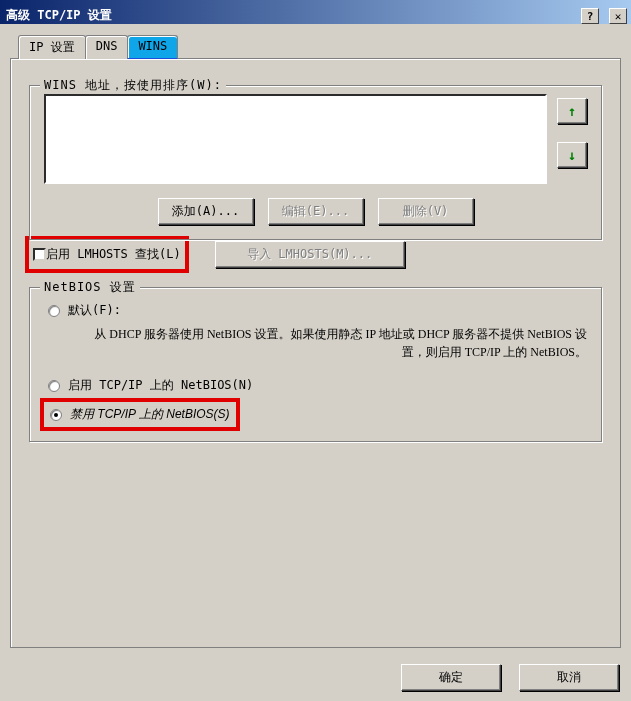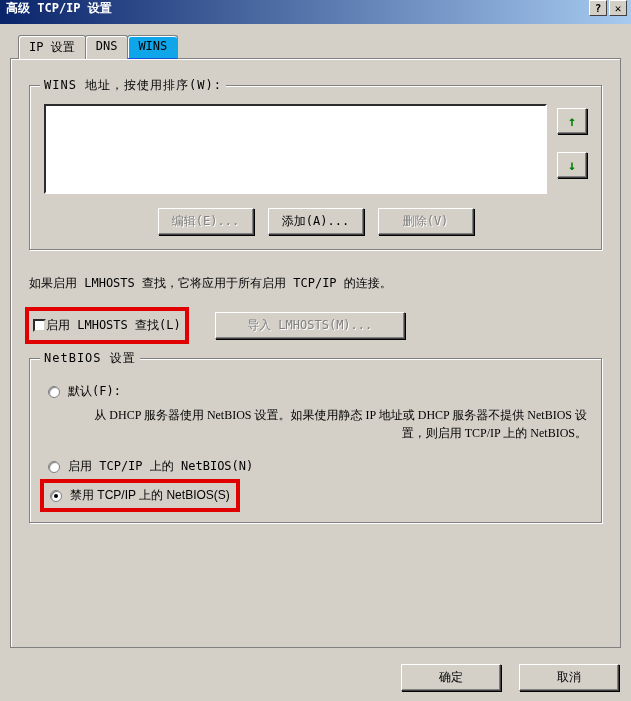--- a/index.html
+++ b/index.html
@@ -10,24 +10,25 @@
       width: 631px;
       height: 701px;
       position: relative;
       overflow: hidden;
     }
     .titlebar {
       background: linear-gradient(to right, #0a246a, #a6caf0);
       color: white;
       height: 24px;
       display: flex;
-      align-items: flex-start;
+      align-items: flex-end;
       padding: 0 4px;
       font-weight: bold;
       font-family: "SimSun", monospace;
+      gap: 8px;
     }
     .titlebar .title { flex: 1; padding-left: 2px; }
     .titlebar .btn {
       width: 18px;
       height: 16px;
       background: #d4d0c8;
       border: 1px solid #fff;
       border-right-color: #404040;
       border-bottom-color: #404040;
       margin-left: 2px;
@@ -82,21 +83,21 @@
       border: 1px solid #808080;
       box-shadow: inset 1px 1px 0 #fff;
       padding: 18px;
       background: #d4d0c8;
       min-height: 590px;
       position: relative;
     }
     .groupbox {
       border: 1px solid #808080;
       box-shadow: inset 1px 1px 0 #fff, 1px 1px 0 #fff;
-      padding: 18px 14px 14px 14px;
+      padding: 8px 14px 14px 14px;
       position: relative;
       margin-top: 8px;
     }
     .groupbox .legend {
       position: absolute;
       top: -9px;
       left: 10px;
       background: #d4d0c8;
       padding: 0 4px;
       font-family: "SimSun", monospace;
@@ -188,21 +189,21 @@
     }
     .dialog-buttons {
       display: flex;
       justify-content: flex-end;
       gap: 18px;
       margin-top: 16px;
       padding-right: 2px;
     }
     .arrow-up { color: #008000; font-weight: bold; font-size: 14px; }
     .arrow-down { color: #008000; font-weight: bold; font-size: 14px; }
-    .radio-highlight { display: inline-flex; align-items:center; gap:8px; padding:4px 6px; }
+    .radio-highlight { display: inline-flex; align-items:center; gap:8px; padding:4px 6px;font-style:italic; }
   </style>
 </head>
 <body>
 
 <div class="titlebar">
   <span class="title">高级 TCP/IP 设置</span>
   <div class="btn">?</div>
   <div class="btn">✕</div>
 </div>
 
@@ -221,27 +222,26 @@
       <div class="wins-row">
         <div class="wins-col">
           <div class="listbox"></div>
         </div>
         <div class="arrow-col">
           <button class="btn3d small"><span class="arrow-up">↑</span></button>
           <button class="btn3d small"><span class="arrow-down">↓</span></button>
         </div>
       </div>
       <div class="btn-row">
+        <button class="btn3d">添加(A)...</button>
         <button class="btn3d disabled">编辑(E)...</button>
-        <button class="btn3d">添加(A)...</button>
         <button class="btn3d disabled">删除(V)</button>
       </div>
     </div>
 
-    <div class="info-text">如果启用 LMHOSTS 查找，它将应用于所有启用 TCP/IP 的连接。</div>
 
     <div class="lmhosts-row">
       <div class="checkbox-row red-highlight">
         <div class="checkbox"></div>
         <span>启用 LMHOSTS 查找(L)</span>
       </div>
       <button class="btn3d disabled" style="min-width:190px;">导入 LMHOSTS(M)...</button>
     </div>
 
     <div class="groupbox">

